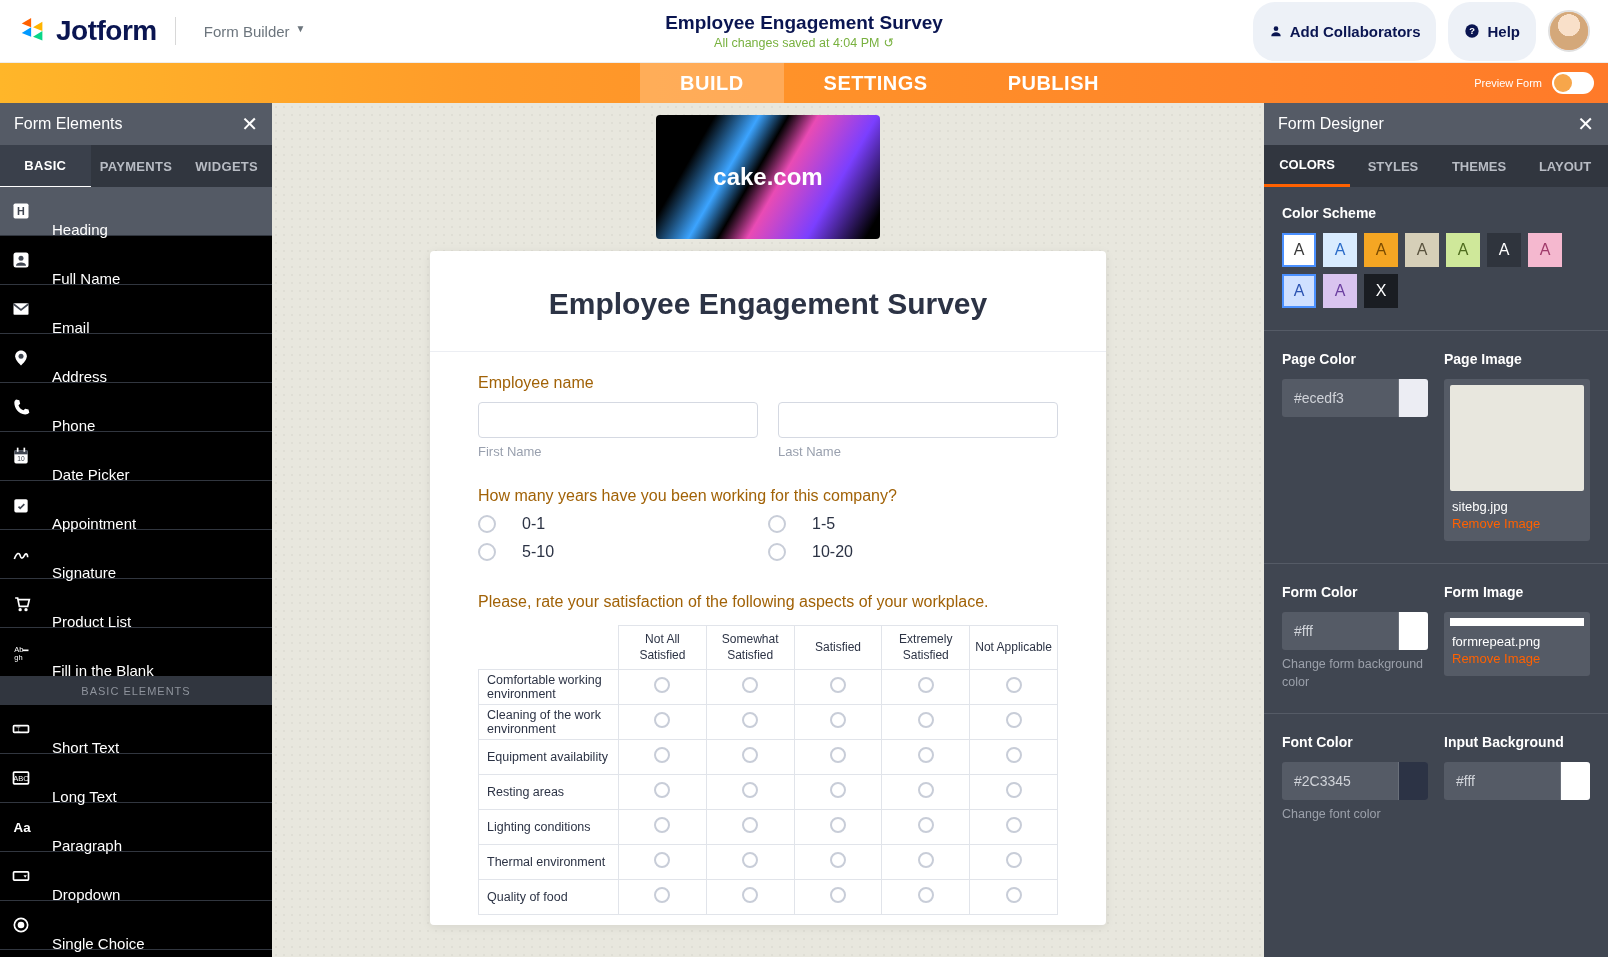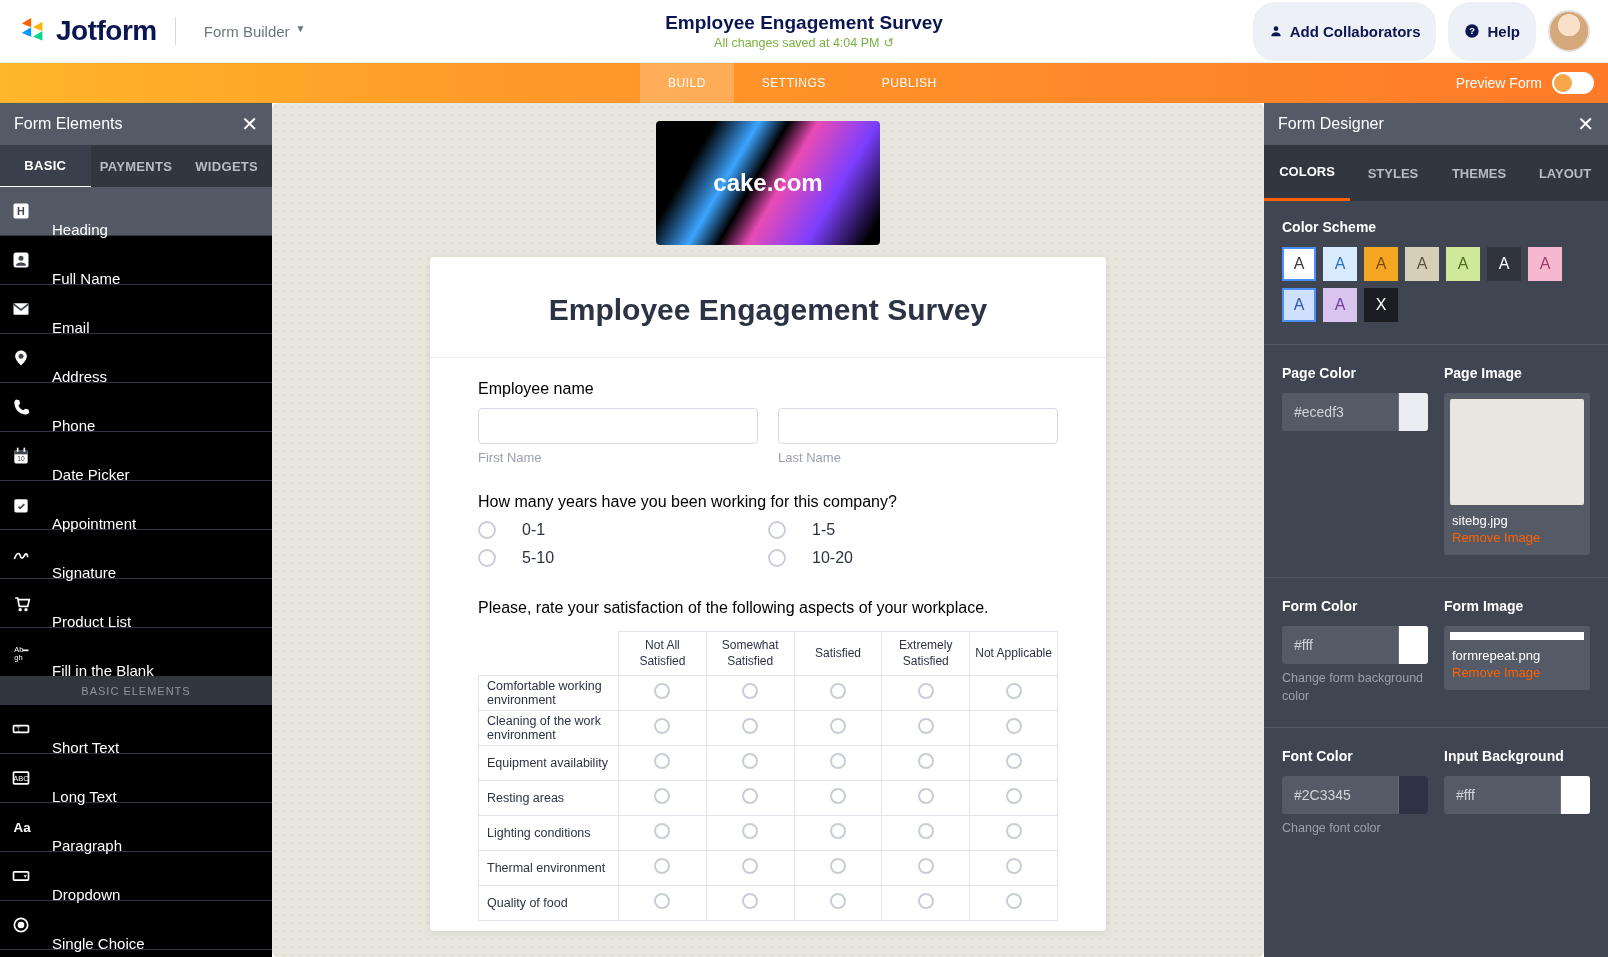--- a/index.html
+++ b/index.html
@@ -18,23 +18,23 @@
 .center-title .saved { color: #78b13f; font-size: 12.5px; margin-top: 1px; }
 .undo-icon { display: inline-block; margin-left: 4px; color: #78b13f; }
 .header-right { margin-left: auto; display: flex; align-items: center; gap: 12px; }
 .pill-btn { background: #edf1f7; border-radius: 22px; padding: 21px 16px; display: flex; align-items: center; gap: 7px; font-size: 15px; color: #0a1551; font-weight: 600; cursor: pointer; }
 .avatar { width: 42px; height: 42px; border-radius: 50%; background: linear-gradient(135deg,#f6c78a,#e89b6e); border: 2px solid #e0e0e0; position: relative; overflow: hidden; }
 .avatar::after{content:"";position:absolute;inset:0;background:radial-gradient(circle at 50% 35%, #f9e0c9 35%, transparent 36%), linear-gradient(#d4a87a,#d4a87a);}
 
 
 .orange-nav { height: 40px; background: linear-gradient(90deg, #ffb629 0%, #ff9b29 30%, #ff7a29 100%); display: flex; align-items: center; position: relative; }
 .main-tabs { display: flex; margin-left: 640px; height: 100%; }
-.main-tab { color: #fff; font-weight: 400; font-size: 12px; padding: 0 28px; display: flex; align-items: center; letter-spacing: 0.5px; cursor: pointer; }
+.main-tab { color: #fff; font-weight: 700; font-size: 20px; padding: 0 40px; display: flex; align-items: center; letter-spacing: 0.5px; cursor: pointer; }
 .main-tab.active { background: rgba(255,255,255,0.22); }
-.preview-block { position: absolute; right: 14px; display: flex; align-items: center; gap: 10px; color: #fff; font-size: 14px; font-weight: 500; }
+.preview-block { position: absolute; right: 14px; display: flex; align-items: center; gap: 10px; color: #fff; font-size: 11px; font-weight: 500; }
 .toggle { width: 42px; height: 22px; background: #fff; border-radius: 12px; position: relative; cursor: pointer; }
 .toggle::after { content: ""; position: absolute; left: 2px; top: 2px; width: 18px; height: 18px; border-radius: 50%; background: #f7a64a; }
 
 
 .workspace { display: flex; height: 854px; }
 
 
 .left-panel { width: 272px; background: #000000; color: #fff; display: flex; flex-direction: column; }
 .panel-header { height: 42px; background: #555b66; display: flex; align-items: center; padding: 0 14px; font-size: 16px; justify-content: space-between; }
 .close-x { font-size: 20px; cursor: pointer; color: #fff; }
@@ -43,48 +43,48 @@
 .left-tab.active { color: #fff; border-bottom: 1px solid #ffffff; background: #3a404b; }
 .el-list { flex: 1; overflow-y: auto; }
 .el-item { height: 49px; display: flex; align-items: center; cursor: pointer; border-bottom: 1px solid #31363f; }
 .el-item.highlighted { background: #545a65; }
 .el-icon-col { width: 42px; display: flex; align-items: center; justify-content: center; color: #fff; }
 .el-label { font-size: 15px; padding-left: 10px; margin-top: 37px; }
 .section-label { height: 28px; background: #31363f; color: #8e939c; font-size: 11px; letter-spacing: 1px; display: flex; align-items: center; justify-content: center; }
 .icon-sq{width:20px;height:20px;fill:#fff;}
 
 
-.canvas { flex: 1; background: #e8e7de; background-image: radial-gradient(rgba(0,0,0,0.04) 1px, transparent 1px); background-size: 8px 8px; overflow-y: auto; display: flex; flex-direction: column; align-items: center; padding-top: 18px; border-radius: 6px; }
+.canvas { flex: 1; background: #e8e7de; background-image: radial-gradient(rgba(0,0,0,0.04) 1px, transparent 1px); background-size: 8px 8px; overflow-y: auto; display: flex; flex-direction: column; align-items: center; padding-top: 12px; }
 .logo-banner { width: 224px; height: 124px; background: linear-gradient(120deg, #000 20%, #3ca4ff 35%, #000 45%, #e94bb4 55%, #7b3fff 75%, #000 95%); display: flex; align-items: center; justify-content: center; border-radius: 4px; }
 .logo-banner span { color: #fff; font-weight: 700; font-size: 24px; }
 .form-card { width: 676px; background: #fff; margin-top: 12px; border-radius: 4px; box-shadow: 0 2px 10px rgba(0,0,0,0.08); padding: 36px 48px 10px; }
 .form-title { text-align: center; font-size: 30px; font-weight: 700; color: #2c3345; }
 .hr { height: 1px; background: #eceef3; margin: 30px -48px 22px; }
-.field-label { color: #000000; font-size: 16px; font-weight: 500; margin-bottom: 10px; }
+.field-label { color: #a16207; font-size: 16px; font-weight: 500; margin-bottom: 10px; }
 .name-row { display: flex; gap: 20px; margin-bottom: 6px; }
 .name-row input { flex: 1; height: 36px; border: 1px solid #d5d9e2; border-radius: 4px; padding: 0 10px; }
 .sublabels { display: flex; gap: 20px; }
 .sublabels span { flex: 1; color: #99a0ae; font-size: 13px; }
 .q-block { margin-top: 28px; }
 .radio-grid { display: grid; grid-template-columns: 1fr 1fr; row-gap: 10px; margin-top: 10px; }
 .radio-item { display: flex; align-items: flex-start; gap: 26px; color: #2c3345; font-size: 16px; }
 .radio-circle { width: 18px; height: 18px; border: 2px solid #c8cdd8; border-radius: 50%; }
 
 .matrix { margin-top: 32px; }
 .matrix-table { width: 100%; border-collapse: collapse; margin-top: 14px; table-layout: fixed; }
 .matrix-table th { font-size: 12px; font-weight: 400; color: #2c3345; padding: 6px 4px; border: 1px solid #e1e4ea; line-height: 1.3; }
 .matrix-table th:first-child { width: 140px; border: none; }
 .matrix-table td { border: 1px solid #e1e4ea; height: 35px; text-align: center; }
 .matrix-table td:first-child { text-align: left; padding-left: 8px; font-size: 12.5px; color: #2c3345; border-left: 1px solid #e1e4ea; }
 .mt-radio { width: 16px; height: 16px; border: 2px solid #c8cdd8; border-radius: 50%; display: inline-block; }
 
 
 .right-panel { width: 344px; background: #404651; color: #fff; display: flex; flex-direction: column; }
 .right-panel .panel-header { background: #555b66; }
-.right-tabs { display: flex; height: 56px; background: #31363f; }
+.right-tabs { display: flex; height: 42px; background: #31363f; }
 .right-tab { flex: 1; display: flex; align-items: center; justify-content: center; font-size: 13px; font-weight: 600; cursor: pointer; color: #b8bcc4; }
 .right-tab.active { color: #fff; border-bottom: 3px solid #ff6100; }
 .designer-body { padding: 18px; overflow-y: auto; flex: 1; }
 .ds-label { font-size: 14px; font-weight: 600; color: #fff; margin-bottom: 12px; }
 .swatch-row { display: flex; flex-wrap: wrap; gap: 7px; margin-bottom: 22px; }
 .swatch { width: 34px; height: 34px; display: flex; align-items: center; justify-content: center; font-size: 16px; font-weight: 500; cursor: pointer; border: 2px solid transparent; }
 .swatch.sel { border: 2px solid #4a90ff; }
 .hr2 { height: 1px; background: #555b66; margin: 8px -18px 20px; }
 .ds-row { display: flex; gap: 16px; margin-bottom: 22px; }
 .ds-col { flex: 1; }

